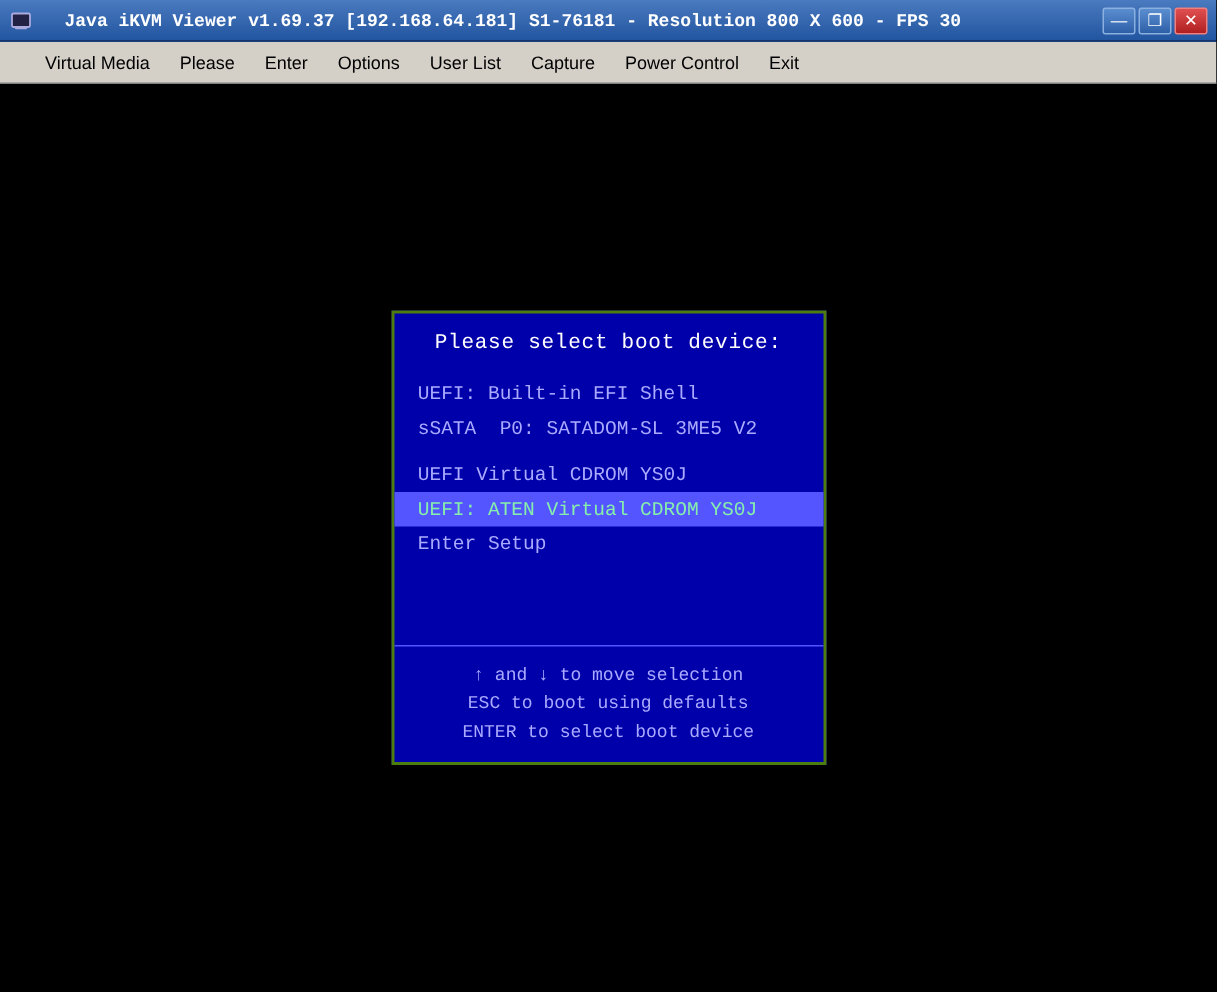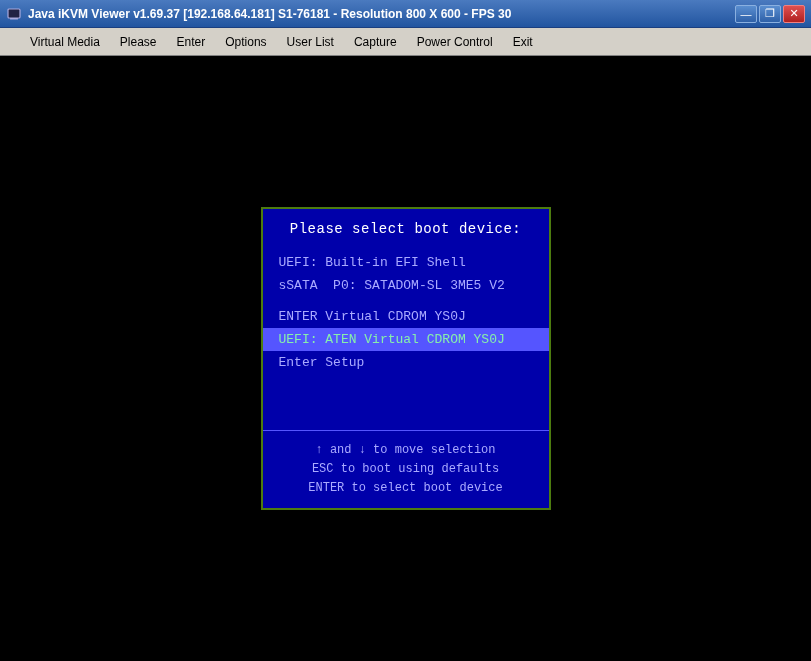--- a/index.html
+++ b/index.html
@@ -20,21 +20,22 @@
       display: flex;
       align-items: center;
       justify-content: space-between;
       padding: 0 6px;
       border-bottom: 1px solid #1a3f80;
     }
 
     #title-bar-left {
       display: flex;
       align-items: center;
-      gap: 6px;
+      gap: 21px;
+      font-family: Liberation Mono, monospace;
     }
 
     #window-icon {
       width: 16px;
       height: 16px;
       display: flex;
       align-items: center;
       justify-content: center;
     }
 
@@ -191,21 +192,21 @@
 
 <div id="main-content">
 
   <div id="boot-menu">
     <div id="boot-menu-header">Please select boot device:</div>
 
     <div id="boot-menu-items">
       <div class="boot-item">UEFI: Built-in EFI Shell</div>
       <div class="boot-item">sSATA&nbsp; P0: SATADOM-SL 3ME5 V2</div>
       <div class="boot-item spacer"></div>
-      <div class="boot-item">ENTER Virtual CDROM YS0J</div>
+      <div class="boot-item">UEFI Virtual CDROM YS0J</div>
       <div class="boot-item highlighted">UEFI: ATEN Virtual CDROM YS0J</div>
       <div class="boot-item">Enter Setup</div>
       <div class="cursor-area"></div>
     </div>
 
     <div id="boot-menu-footer">
       <div>↑ and ↓ to move selection</div>
       <div>ESC to boot using defaults</div>
       <div>ENTER to select boot device</div>
     </div>

